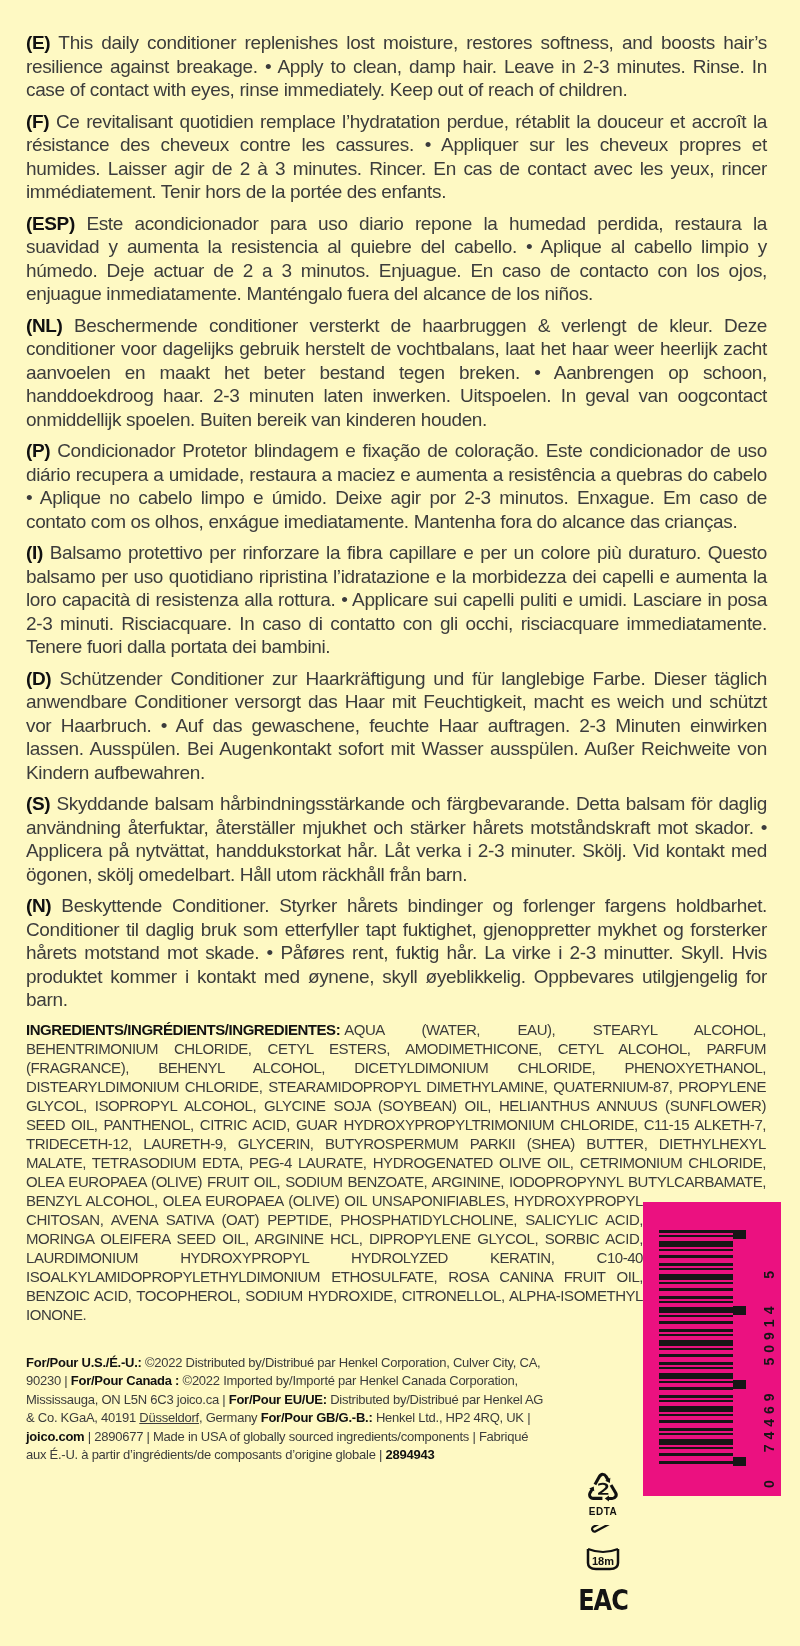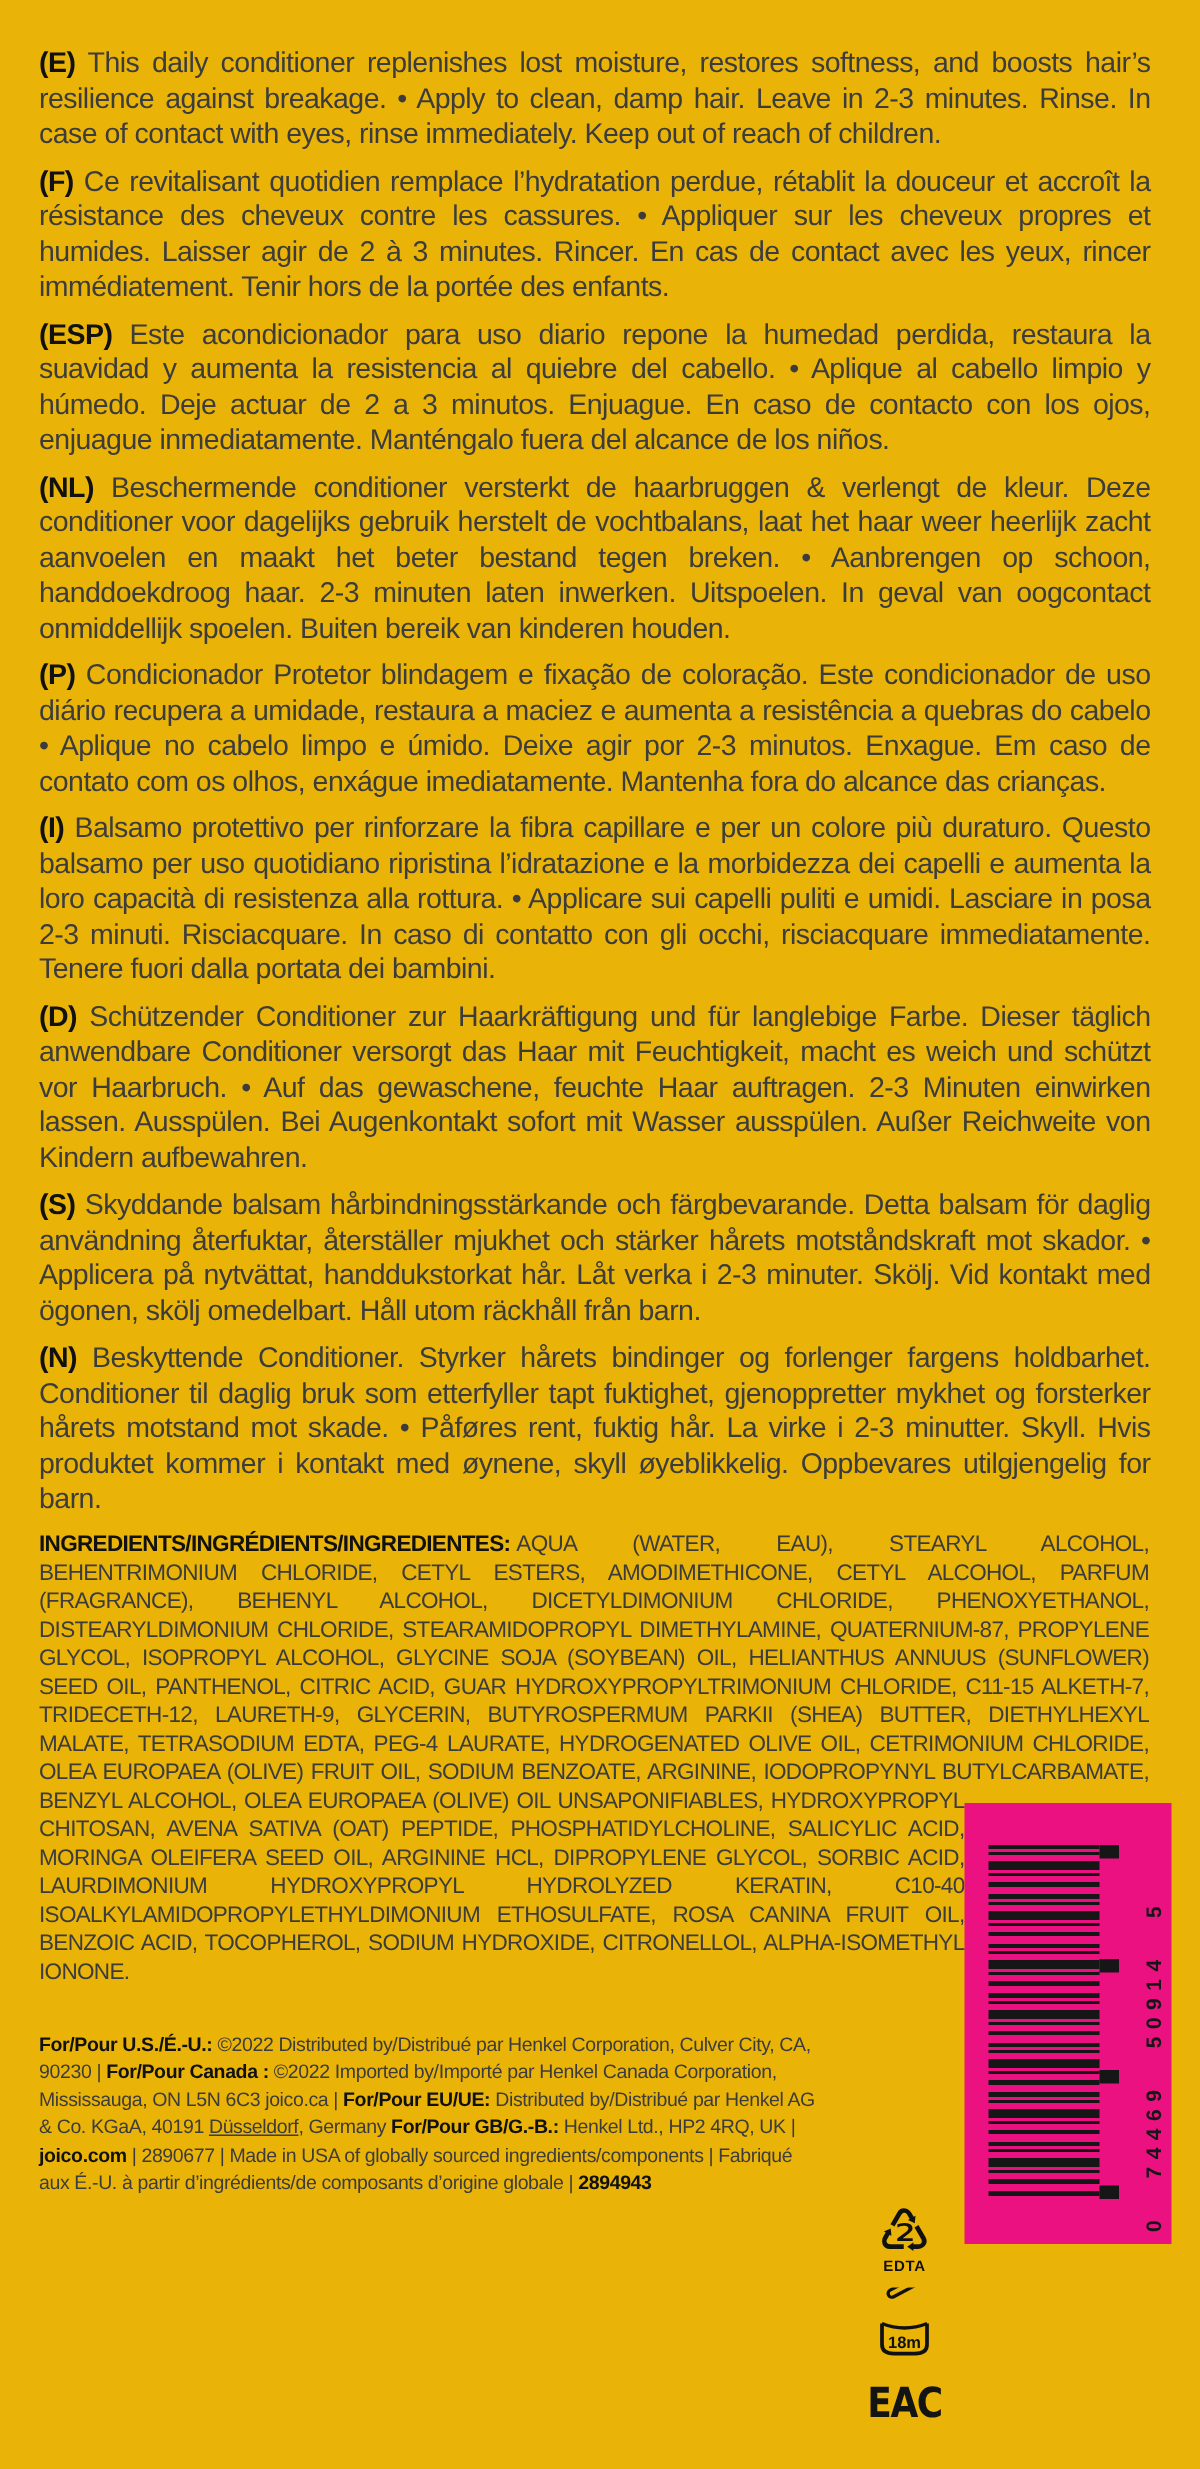--- a/index.html
+++ b/index.html
@@ -1,16 +1,16 @@
 <!DOCTYPE html>
 <html><head>
 <meta charset="utf-8">
 <style>
   html,body{margin:0;padding:0;background:#ffffff;}
-  .page{position:relative;width:800px;height:1646px;background:#eab308;overflow:hidden;
+  .page{position:relative;width:800px;height:1646px;background:#fef9c3;overflow:hidden;
         font-family:"Liberation Sans","DejaVu Sans",sans-serif;color:#3c3c3c;}
   .content{position:absolute;left:26px;top:31px;width:741px;}
   .para{font-size:19px;line-height:23.5px;letter-spacing:-0.35px;text-align:justify;
         margin:0 0 8px 0;color:#3c3c3c;}
   .para b{color:#111;font-weight:bold;}
   .para.tight{margin-top:-8px;}
   .ing-wrap{position:relative;}
   .wrap-spacer{float:right;width:1px;height:182px;}
   .barcode-panel{float:right;clear:right;width:138px;height:294px;margin-right:-14px;
         position:relative;background:#EB1180;}

